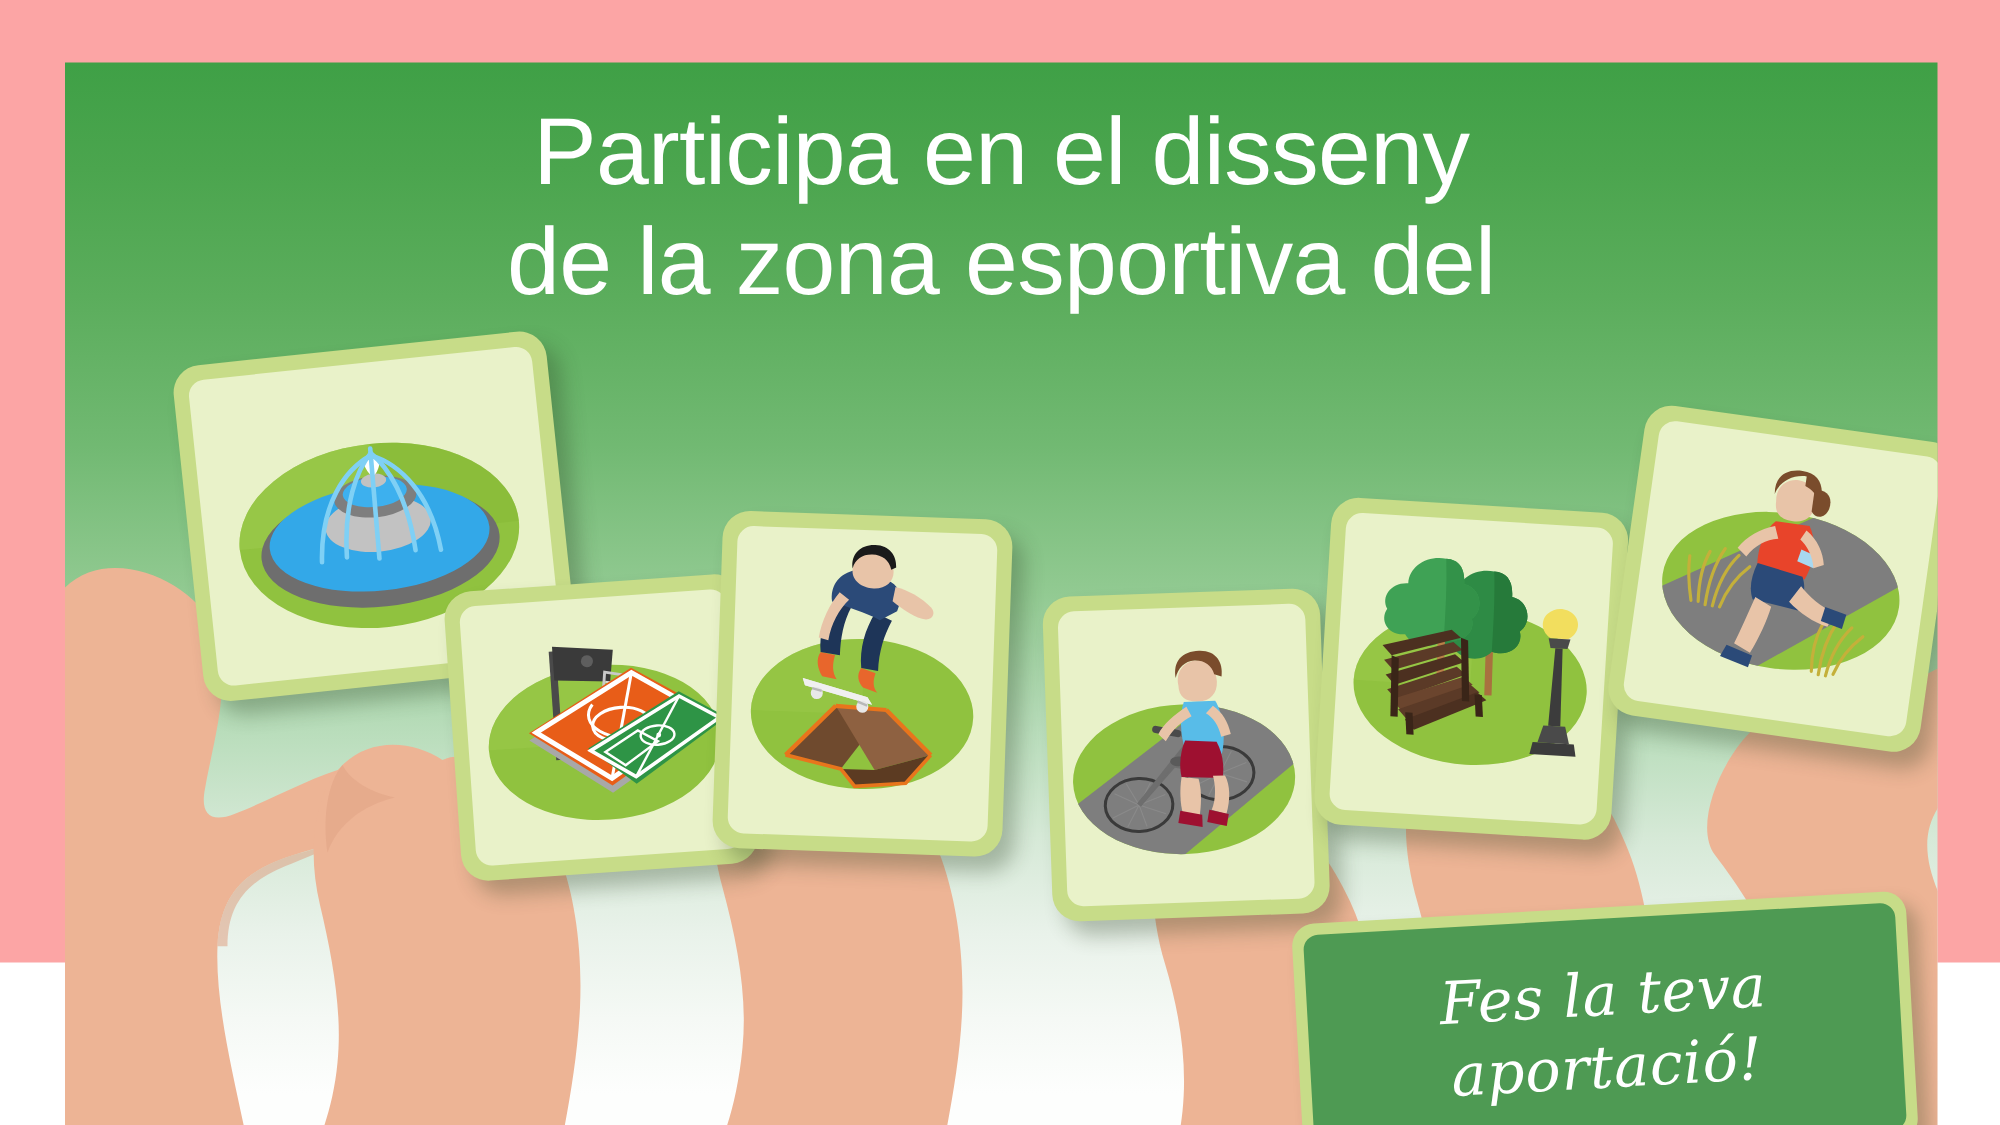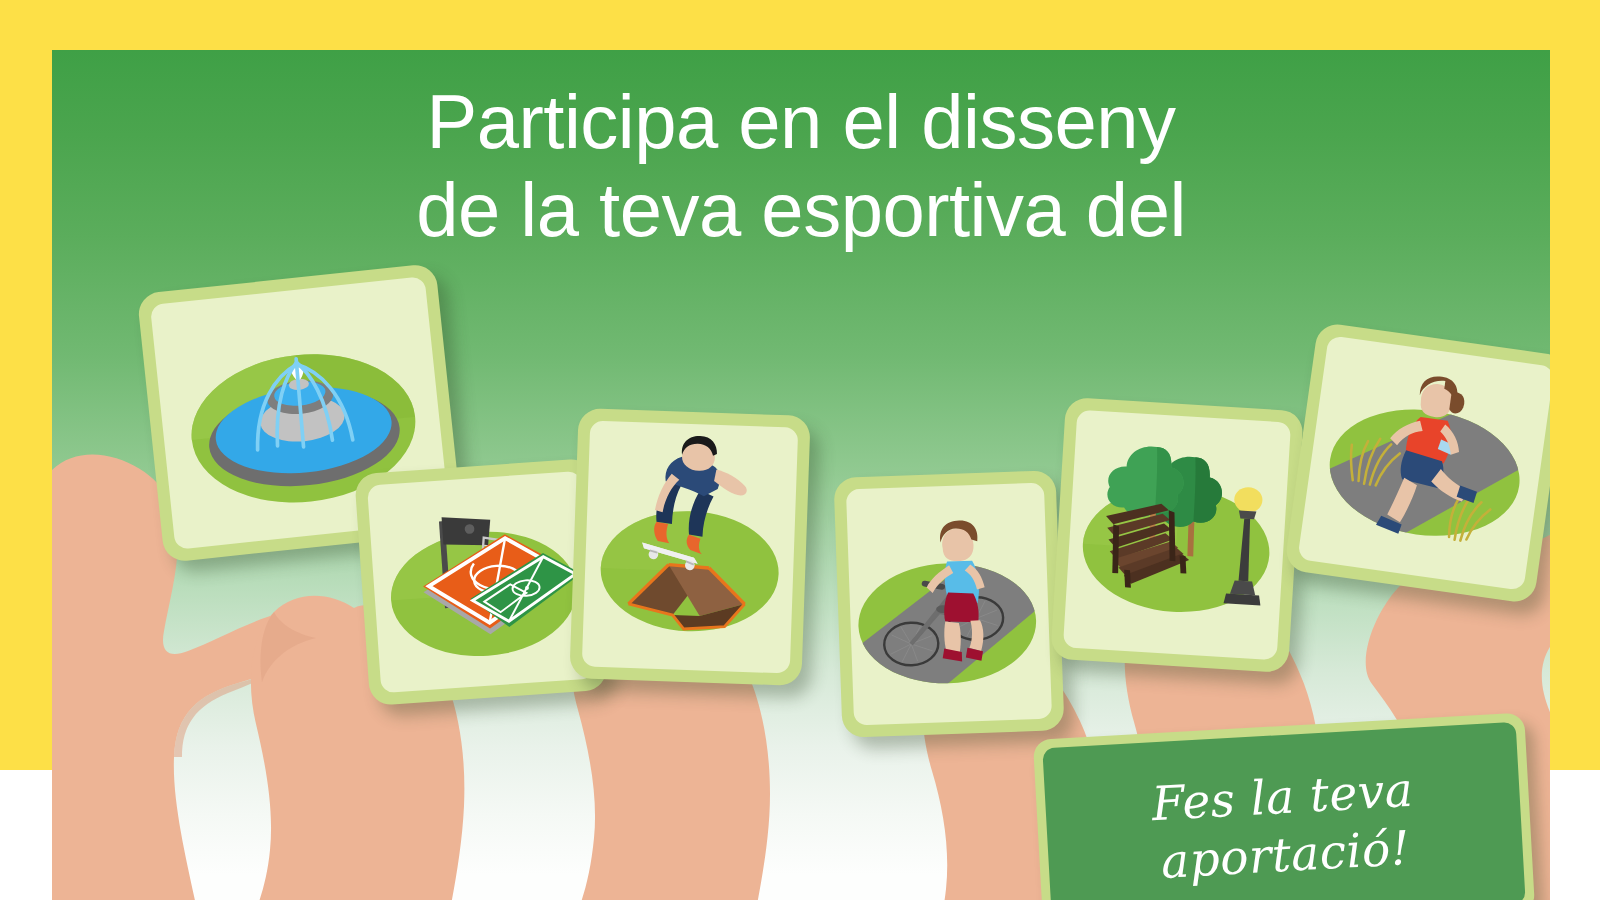--- a/index.html
+++ b/index.html
@@ -1,18 +1,18 @@
 <!DOCTYPE html>
 <html><head>
 <meta charset="utf-8">
 <style>
   html,body{margin:0;padding:0;background:#ffffff;}
   body{width:1600px;height:900px;overflow:hidden;font-family:"Liberation Sans",sans-serif;}
 
-  #stage{position:relative;width:1600px;height:770px;background:#fde047;}
+  #stage{position:relative;width:1600px;height:770px;background:#fca5a5;}
 
   
   #banner{
     position:absolute;left:52px;top:50px;width:1498px;height:850px;
     background:linear-gradient(180deg,
       #3FA046 0%, #4BA54E 10%, #5BAD5C 22%,
       #71B972 36%, #92CA92 50%, #B9DDBB 63%,
       #D6E9D7 73%, #E9F2EA 82%, #F5F9F5 90%, #FDFEFD 97%);
     overflow:hidden;
   }
@@ -78,21 +78,21 @@
 </style>
 </head>
 <body>
 
 <div id="stage">
 
   <div id="banner">
 
     <div id="headline">
       <div class="h-line">Participa en el disseny</div>
-      <div class="h-line">de la teva esportiva del</div>
+      <div class="h-line">de la zona esportiva del</div>
     </div>
 
     <div class="hand" style="left:-60px;top:395px;">
       <svg width="330" height="470" viewBox="0 0 330 470">
         <path d="M60 25 C30 60 8 130 4 200 C0 270 10 340 18 400 C24 445 30 465 36 470 L206 470
                  C196 420 180 360 182 312 C184 268 206 250 246 238 C290 225 330 212 330 190
                  C330 172 312 162 288 168 C258 176 222 196 196 206 C176 214 168 206 172 186
                  C178 150 196 96 178 56 C162 20 96 -10 60 25 Z" fill="#EDB495"></path>
         <path d="M182 312 C184 268 206 250 246 238 C278 229 306 220 320 205
                  C300 222 266 236 236 248 C204 261 190 280 190 312 Z" fill="#DFA184" opacity="0.55"></path>

